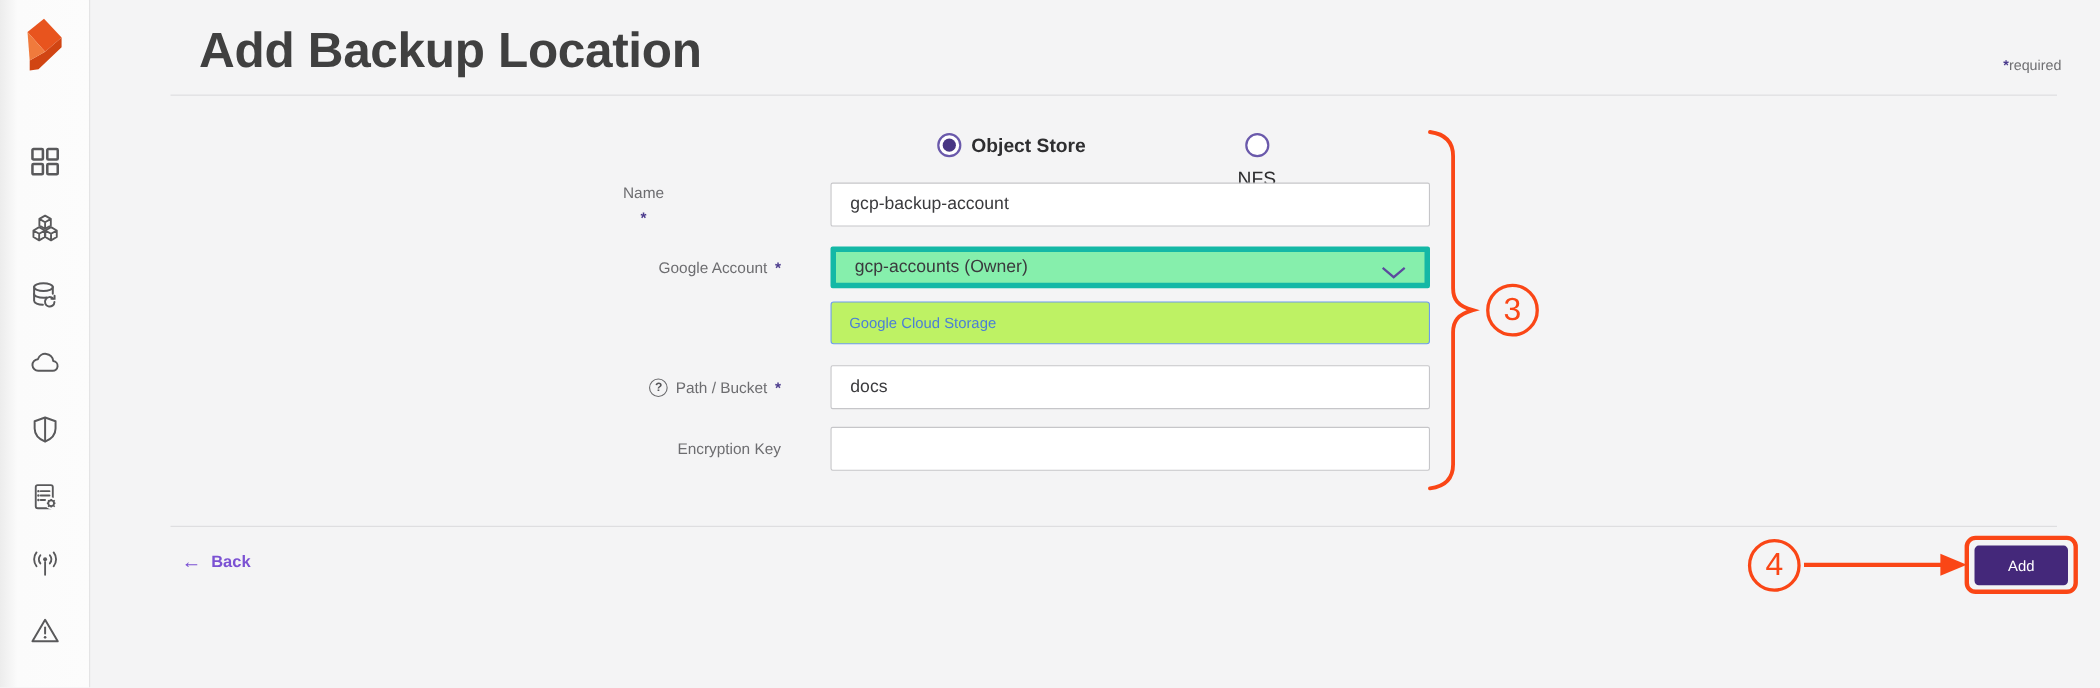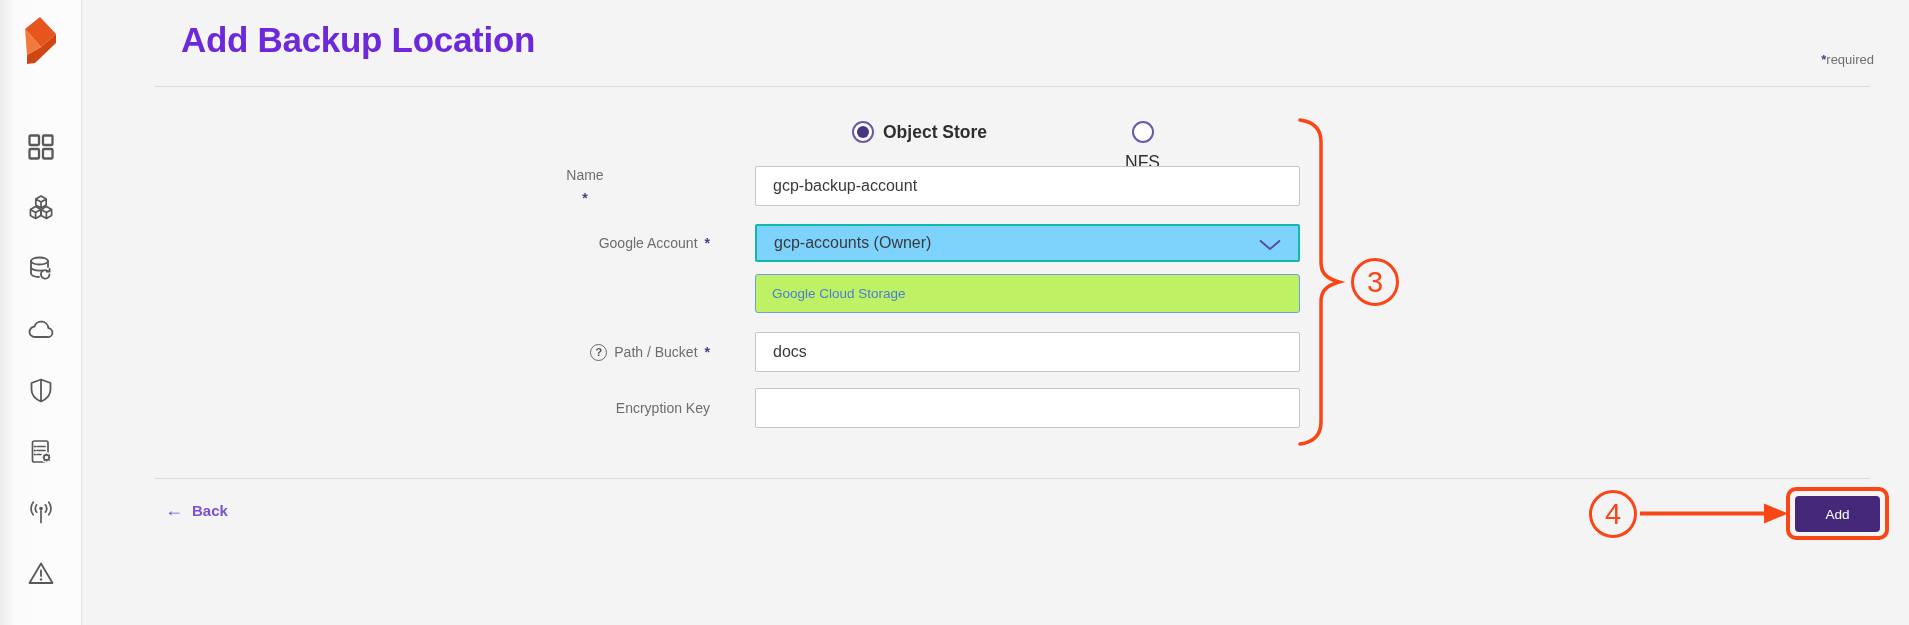--- a/index.html
+++ b/index.html
@@ -9,22 +9,22 @@
   
   .sidebar { position:absolute; left:0; top:0; width:82px; height:625px;
              background:linear-gradient(to right,#ececec 0,#fbfbfb 16px,#fcfcfc 100%);
              border-right:1px solid #e3e3e4; z-index:5; }
   .logo { position:absolute; left:20px; top:16px; width:38px; height:54px; cursor:pointer; }
   .nav-item { position:absolute; left:25px; width:32px; height:32px; display:flex;
               align-items:center; justify-content:center; cursor:pointer; }
   .nav-item svg { display:block; }
 
   
-  .page-title { position:absolute; left:181px; top:20px; font-size:35px; font-weight:700;
-                color:#6d28d9; letter-spacing:-0.3px; }
+  .page-title { position:absolute; left:181px; top:20px; font-size:45px; font-weight:700;
+                color:#404040; letter-spacing:-0.3px; }
   .required-note { position:absolute; right:35px; top:52px; font-size:13px; color:#6f6f72; }
   .required-note .ast { color:#4a3a8c; font-weight:700; }
   .divider { position:absolute; left:155px; width:1715px; height:1px; background:#dcdcde; }
   .divider.top { top:86px; }
   .divider.bottom { top:478px; }
 
   
   .radio { position:absolute; display:flex; align-items:center; gap:9px; cursor:pointer; }
   .radio-circle { width:22px; height:22px; border:2px solid #6a59ab; border-radius:50%;
                   background:#fff; position:relative; flex:0 0 auto; }
@@ -35,22 +35,22 @@
   
   .field-label { position:absolute; left:460px; width:250px; text-align:right; font-size:14px;
                  color:#6d6d70; display:flex; justify-content:flex-end; align-items:center; gap:7px; }
   .field-label .ast { color:#4a3a8c; font-weight:700; }
   .help-badge { width:17px; height:17px; border:1.5px solid #6a6a6d; border-radius:50%;
                 font-size:11px; color:#555558; display:inline-flex; align-items:center;
                 justify-content:center; flex:0 0 auto; cursor:pointer; font-weight:700; }
   .text-input { position:absolute; left:755px; width:545px; height:40px; border:1px solid #c6c6c9;
                 border-radius:2px; background:#fff; font-family:"Liberation Sans",sans-serif;
                 font-size:16px; color:#3a3a3d; padding:0 17px; outline:none; }
-  .select-box { position:absolute; left:755px; width:545px; height:38px; border:2px solid #14b8a6;
-                border-radius:2px; background:#7dd3fc; font-size:16px; color:#3a3a3d;
+  .select-box { position:absolute; left:755px; width:545px; height:38px; border:5px solid #14b8a6;
+                border-radius:2px; background:#86efac; font-size:16px; color:#3a3a3d;
                 display:flex; align-items:center; padding:0 17px; cursor:pointer; }
   .select-box svg { position:absolute; right:16px; top:13px; }
   .option-row { position:absolute; left:755px; top:274px; width:545px; height:39px;
                 background:#bef264; border:1.5px solid #6d9cec; border-radius:3px;
                 display:flex; align-items:center; padding:0 16px; font-size:13.5px;
                 color:#4b7fd6; cursor:pointer; }
 
   
   .back-link { position:absolute; left:165px; top:501px; display:flex; align-items:center;
                gap:9px; color:#7b51d3; cursor:pointer; }

